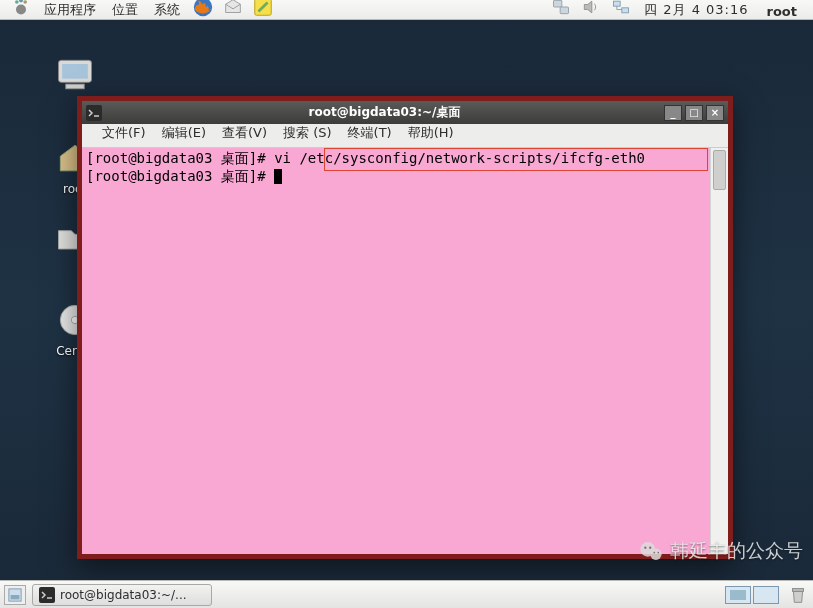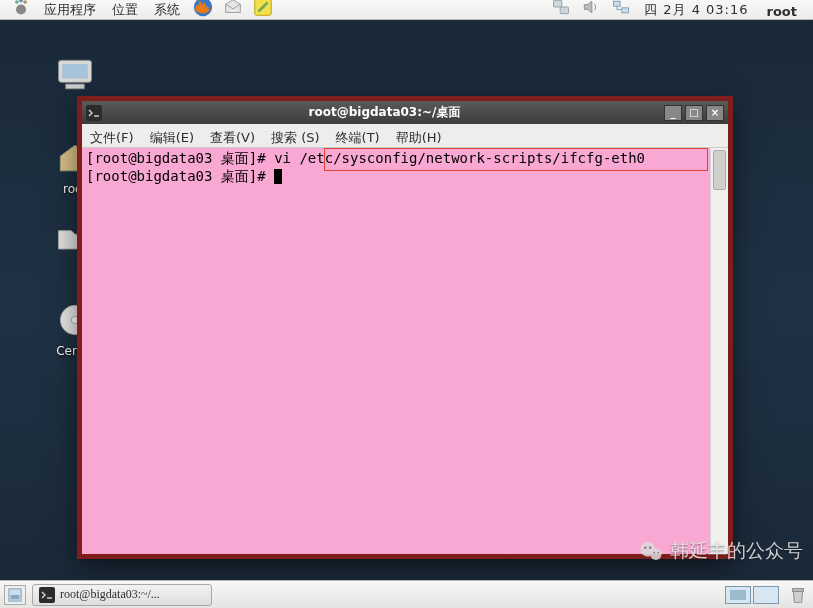--- a/index.html
+++ b/index.html
@@ -48,23 +48,23 @@
   display: flex; align-items: center;
   padding: 0 4px;
   font-size: 12px;
 }
 .titlebar .ticon { width: 16px; height: 16px; margin-right: 6px; }
 .titlebar .ttitle { flex: 1; text-align: center; }
 .titlebar .wbtn { width: 18px; height: 16px; background: #888; border: 1px solid #333; margin-left: 3px; display:flex; align-items:center; justify-content:center; font-size:10px; cursor:pointer; }
 .menubar {
   height: 24px; background: #ededeb;
   border-bottom: 1px solid #ccc;
-  display: flex; align-items: flex-end;
+  display: flex; align-items: flex-start;
   font-size: 13px; color: #2e2e2e;
-  padding: 0 0;
+  padding: 0 12px;
 }
 .menubar .mitem { padding: 0 8px; cursor: pointer; }
 .termarea {
   flex: 1; position: relative; background: #f9a8d4;
   display: flex;
 }
 .termcontent {
   flex: 1; padding: 1px 4px; font-family: "DejaVu Sans Mono","Courier New",monospace;
   font-size: 14px; color: #000; line-height: 18px;
   white-space: pre;
@@ -91,21 +91,21 @@
   border-top: 1px solid #b8b8b6;
   display: flex; align-items: center;
   padding: 0 4px;
 }
 .bottom-panel .showdesk { width: 22px; height: 20px; background: #eee; border: 1px solid #aaa; margin-right: 6px; cursor: pointer; display:flex; align-items:center; justify-content:center; }
 .taskbtn {
   height: 22px; min-width: 180px;
   background: linear-gradient(180deg, #f2f2f0 0%, #dedede 100%);
   border: 1px solid #a8a8a6; border-radius: 3px;
   display: flex; align-items: center; padding: 0 6px;
-  font-size: 12px; color: #2e2e2e; cursor: pointer; font-family: Liberation Serif, serif;
+  font-size: 12px; color: #2e2e2e; cursor: pointer;
 }
 .taskbtn .tic { width: 16px; height: 16px; margin-right: 5px; }
 .bottom-panel .spacer { flex: 1; }
 .wsswitch { display: flex; margin-left: 6px; }
 .wsswitch .ws { width: 26px; height: 18px; background: #d8e6f2; border: 1px solid #7a98b0; margin-left: 2px; cursor: pointer; position:relative; }
 .wsswitch .ws.active::after { content:""; position:absolute; left:4px; top:3px; right:4px; bottom:3px; background:#9bc; }
 .trash { width: 22px; height: 22px; margin-left: 8px; cursor: pointer; }
 </style>
 </head>
 <body>

